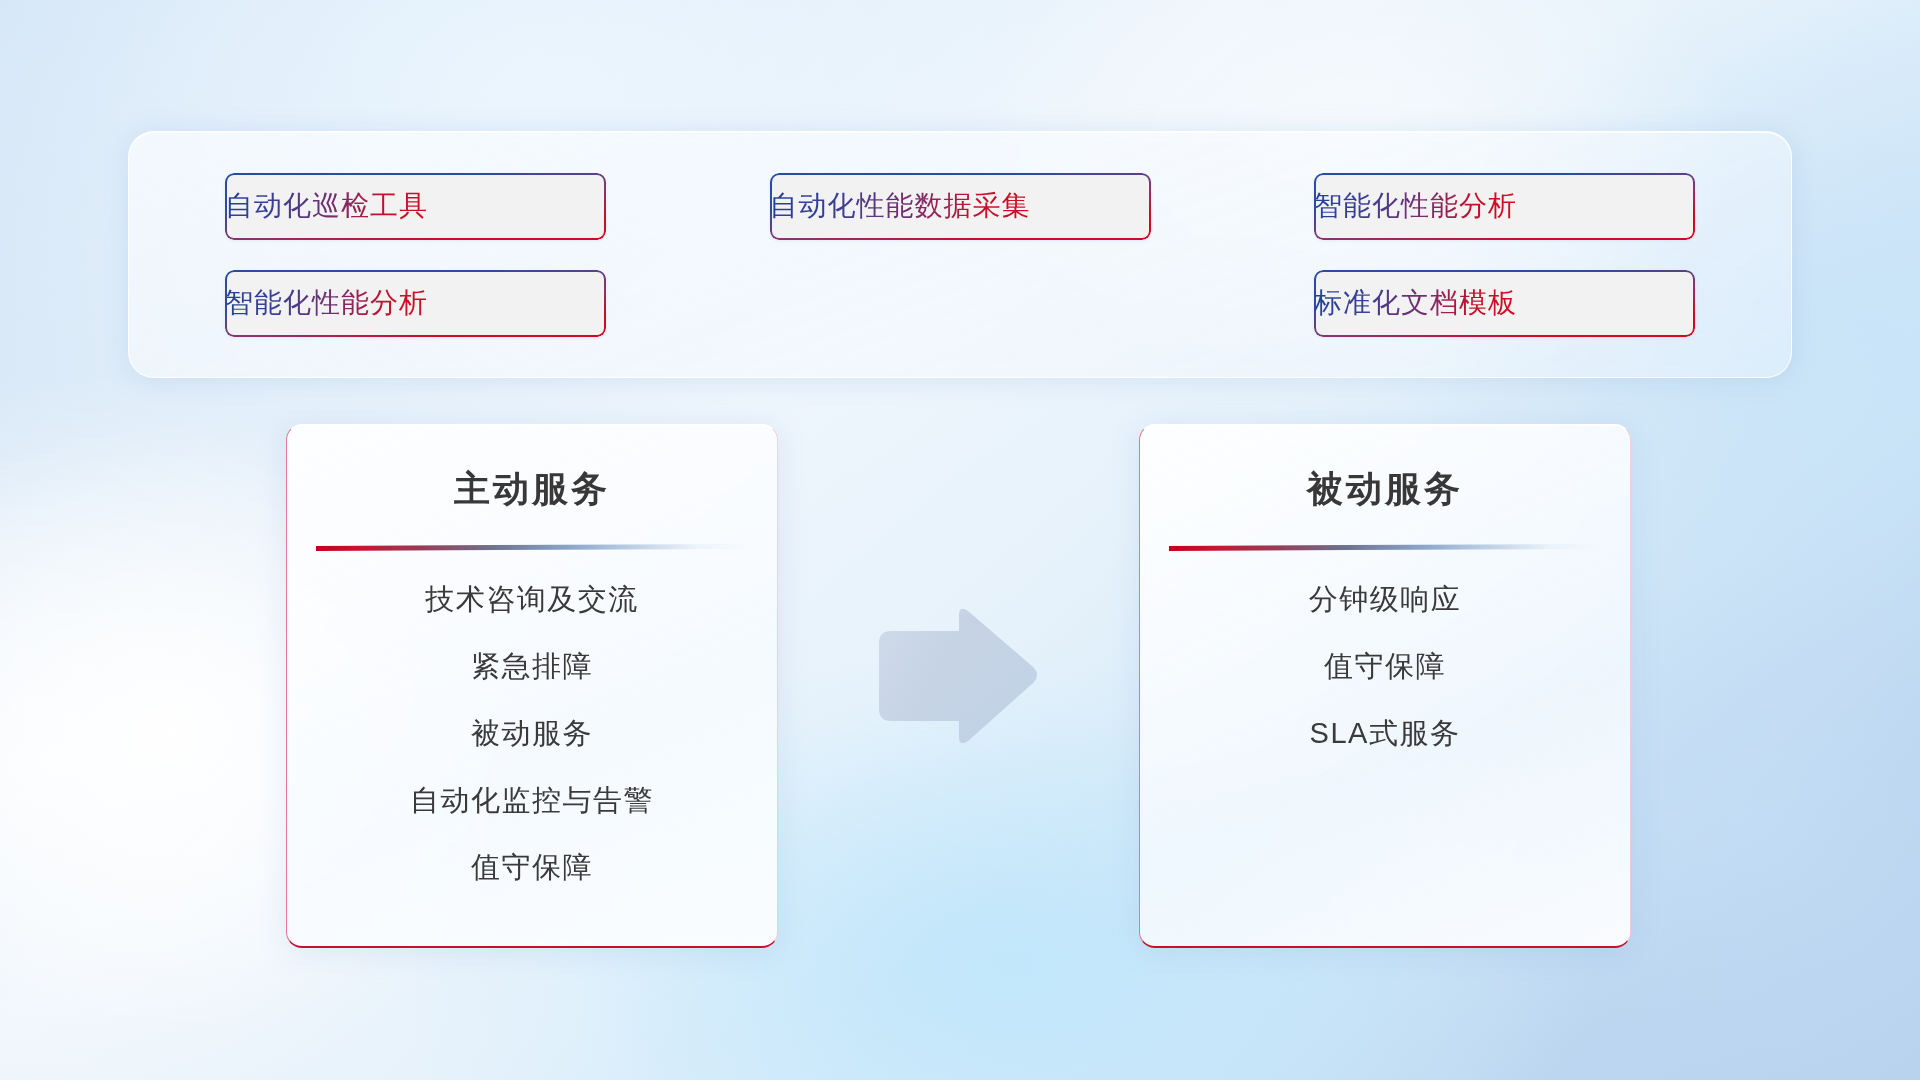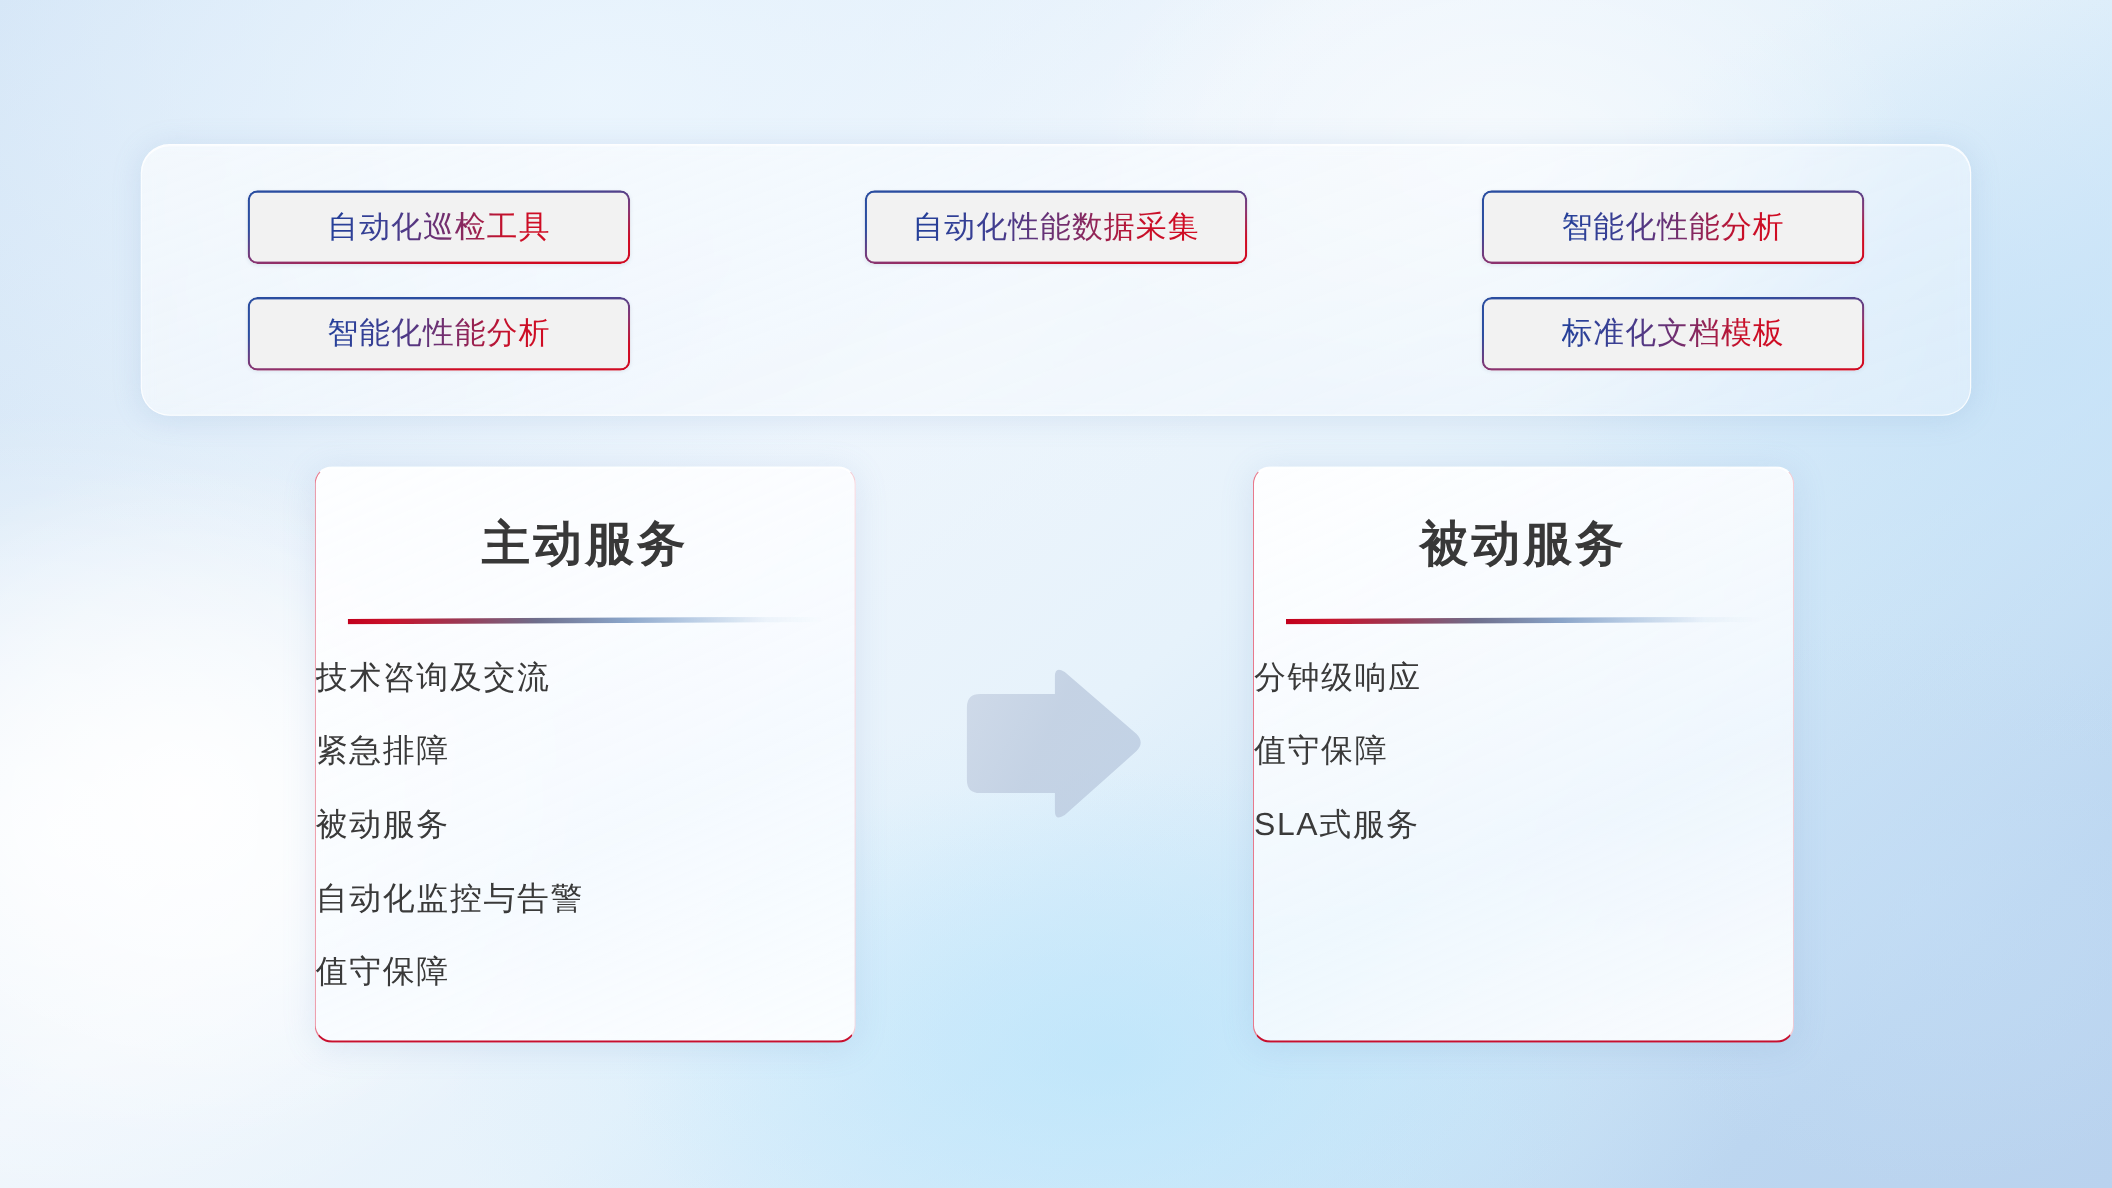--- a/index.html
+++ b/index.html
@@ -71,27 +71,26 @@
 
   .pill-row {
     display: flex;
     justify-content: space-between;
     align-items: center;
   }
   .pill-row + .pill-row { margin-top: 30px; }
 
   .pill {
     position: relative;
-    width: 348px;
+    width: 381px;
     height: 67px;
     border-radius: 9px;
     background: #f2f2f2;
     display: flex;
     align-items: center;
-    justify-content: center;
     box-sizing: border-box;
     box-shadow: 0 1px 3px rgba(80,110,150,0.10);
   }
   
   .pill::before {
     content: "";
     position: absolute;
     inset: 0;
     border-radius: 9px;
     padding: 2px;
@@ -133,21 +132,21 @@
       inset 0 1px 0 rgba(255,255,255,0.95);
     backdrop-filter: blur(4px);
     overflow: hidden;
   }
   #card-proactive { left: 286px; }
   #card-reactive  { left: 1139px; }
 
   .card-title {
     margin-top: 40px;
     text-align: center;
-    font-size: 44px;
+    font-size: 36px;
     font-weight: 700;
     color: #383838;
     letter-spacing: 3px;
     text-shadow: 0 1px 1px rgba(255,255,255,0.9);
   }
 
   .card-divider {
     margin: 24px auto 0 auto;
     width: 432px;
     height: 7px;
@@ -160,21 +159,21 @@
         #b8cce4 72%,
         rgba(214,228,242,0.35) 88%,
         rgba(255,255,255,0) 100%);
     clip-path: polygon(0% 30%, 100% 0%, 100% 72%, 0% 100%);
   }
 
   .card-list {
     list-style: none;
     margin: 0;
     padding: 34px 0 0 0;
-    text-align: left;
+    text-align: center;
   }
   .card-list li {
     font-size: 29px;
     color: #3a3a3a;
     letter-spacing: 1.5px;
     line-height: 1;
     padding: 0;
     margin: 0 0 38px 0;
   }
   .card-list li:last-child { margin-bottom: 0; }

